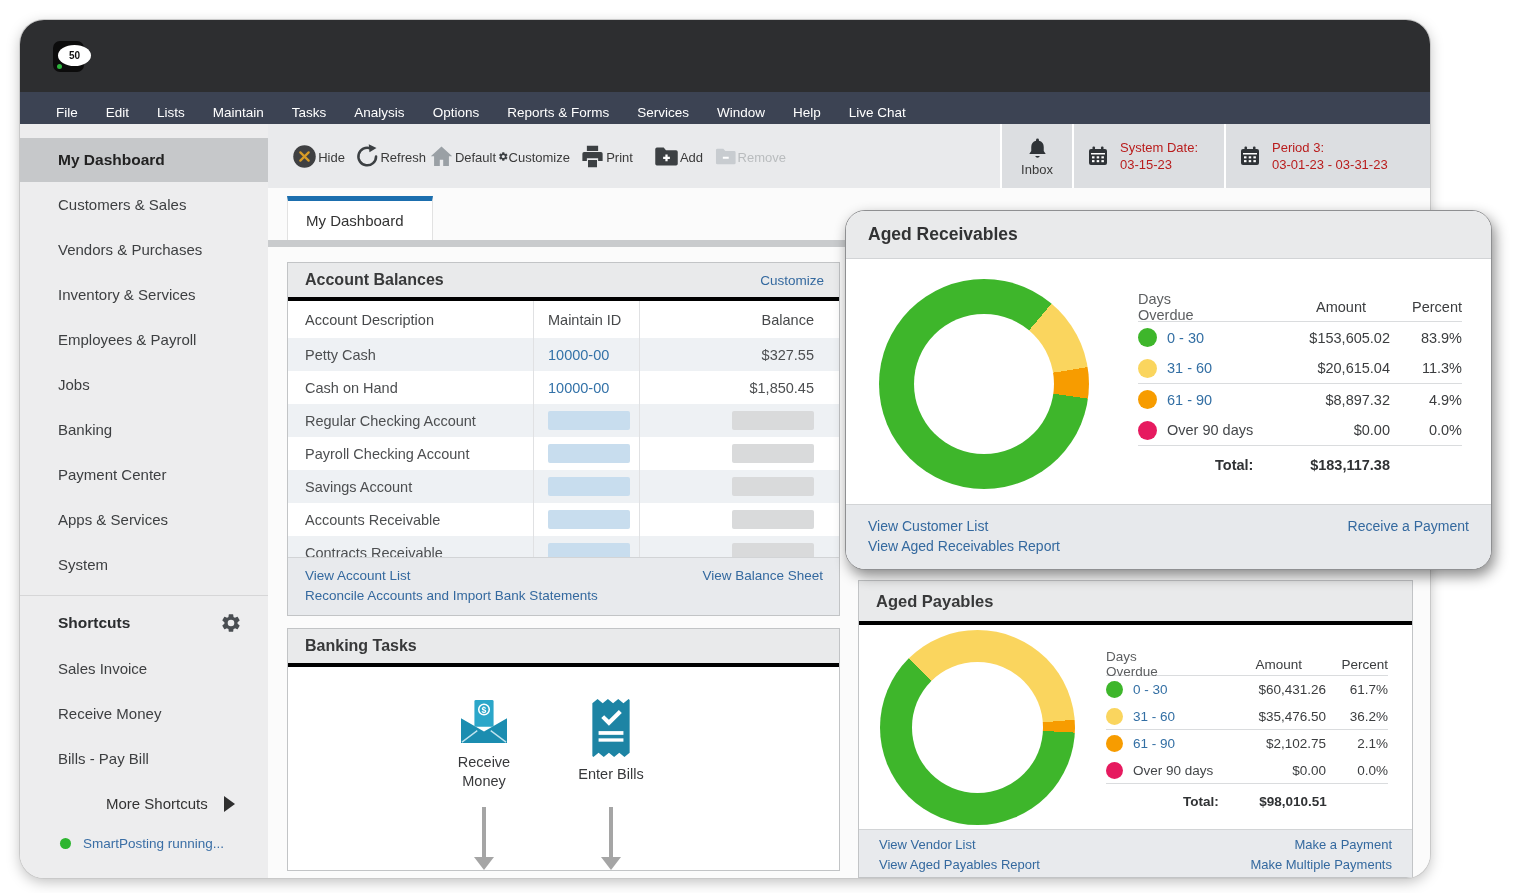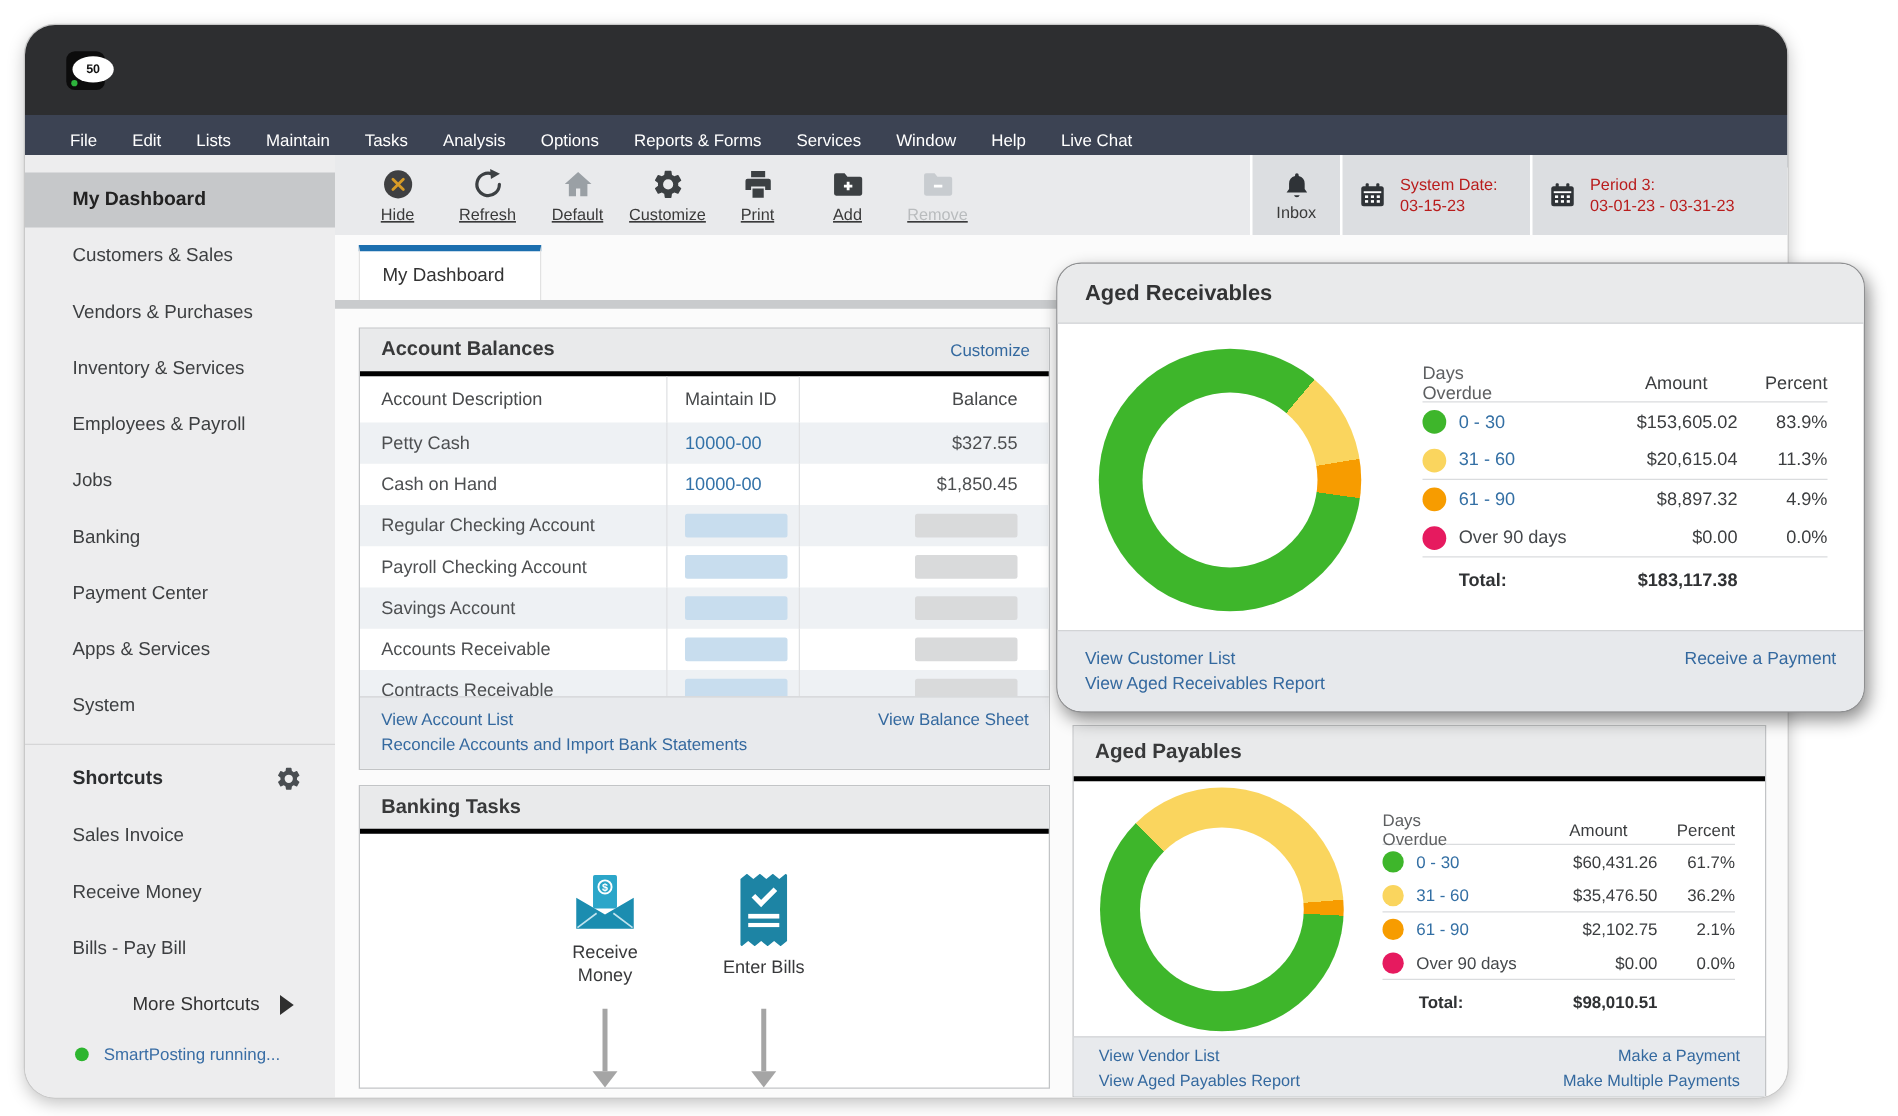--- a/index.html
+++ b/index.html
@@ -30,21 +30,21 @@
   .shortcuts-gear { position:absolute; right:26px; top:12px; width:22px; height:22px; }
   .more-shortcuts { display:flex; align-items:center; height:45px; padding-left:86px; font-size:15px; color:#333; }
   .chev-right { width:0; height:0; margin-left:16px; border-left:11px solid #2f2f2f; border-top:8px solid transparent; border-bottom:8px solid transparent; }
   .smart-status { display:flex; align-items:center; margin:10px 0 0 40px; }
   .status-dot { width:11px; height:11px; border-radius:50%; background:#2db52f; margin-right:12px; }
   .smart-text { font-size:13.5px; color:#3a6ea5; }
 
   
   .toolbar { position:absolute; left:248px; top:104px; right:0; height:64px; background:#e9eaec; display:flex; }
   .tb-buttons { display:flex; padding-left:14px; }
-  .tb-btn { width:72px; display:flex; flex-direction:column; align-items:center; justify-content:center; padding-top:0;text-decoration:underline; }
+  .tb-btn { width:72px; display:flex; flex-direction:row; align-items:center; justify-content:center; padding-top:0; }
   .tb-btn svg { display:block; }
   .tb-label { font-size:13px; color:#3a3a3a; margin-top:3px; }
   .tb-btn.disabled .tb-label { color:#b9bcbe; }
   .tb-status { position:absolute; right:0; top:0; height:100%; display:flex; }
   .st-box { background:#dcdee1; border-left:2px solid #ffffff; height:100%; display:flex; align-items:center; }
   .st-inbox { width:72px; flex-direction:column; justify-content:center; }
   .st-inbox .tb-label { margin-top:1px; }
   .st-date { width:152px; padding-left:12px; }
   .st-period { width:206px; padding-left:12px; }
   .st-text { margin-left:10px; font-size:13px; color:#b91c1c; line-height:17px; white-space:nowrap; }
@@ -97,21 +97,21 @@
   .legend.big .lg-row { grid-template-columns:1fr 122px 72px; height:31px; font-size:14.5px; }
   .legend.small .lg-row { grid-template-columns:1fr 108px 62px; height:27px; font-size:13.5px; }
   .lg-head { color:#5d5f61; border-bottom:1px solid #dadcde;gap:24px; }
   .lg-row.sep { border-bottom:1px solid #dadcde; }
   .lg-l { display:flex; align-items:center; }
   .lg-a, .lg-p { text-align:right; color:#3b3d3f; }
   .bullet { display:inline-block; border-radius:50%; margin-right:10px; }
   .legend.big .bullet { width:19px; height:19px; }
   .legend.small .bullet { width:17px; height:17px; }
   .lg-link { color:#336fa4; } .lg-dark { color:#44474a; }
-  .lg-row.total { border-top:0; }
+  .lg-row.total { border-top:0;margin-left:48px; }
   .legend.big .lg-row.total { height:38px; }
   .legend.small .lg-row.total { height:34px; }
   .tl { font-weight:bold; color:#303234; padding-left:29px; }
   .ta { font-weight:bold; color:#303234; }
 
   
   #ap-panel { left:590px; top:392px; width:555px; height:298px; }
   #ap-panel .panel-head { height:44px; }
   #ap-panel .panel-title { font-size:16.5px; }
   #ap-donut { left:21px; top:49px; width:195px; height:195px; }

